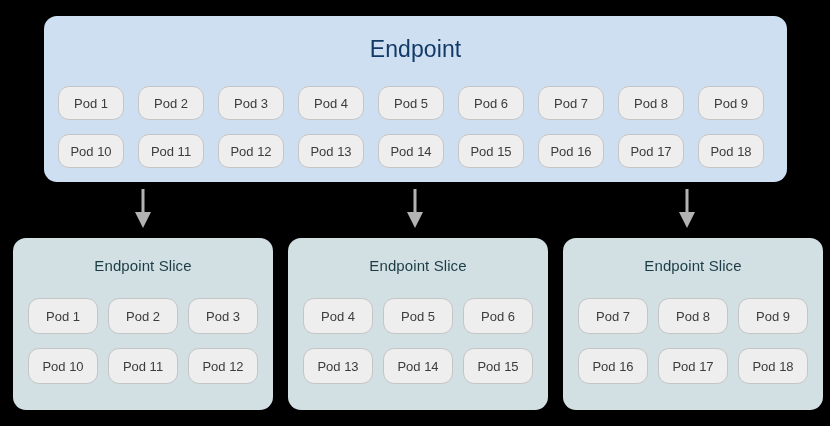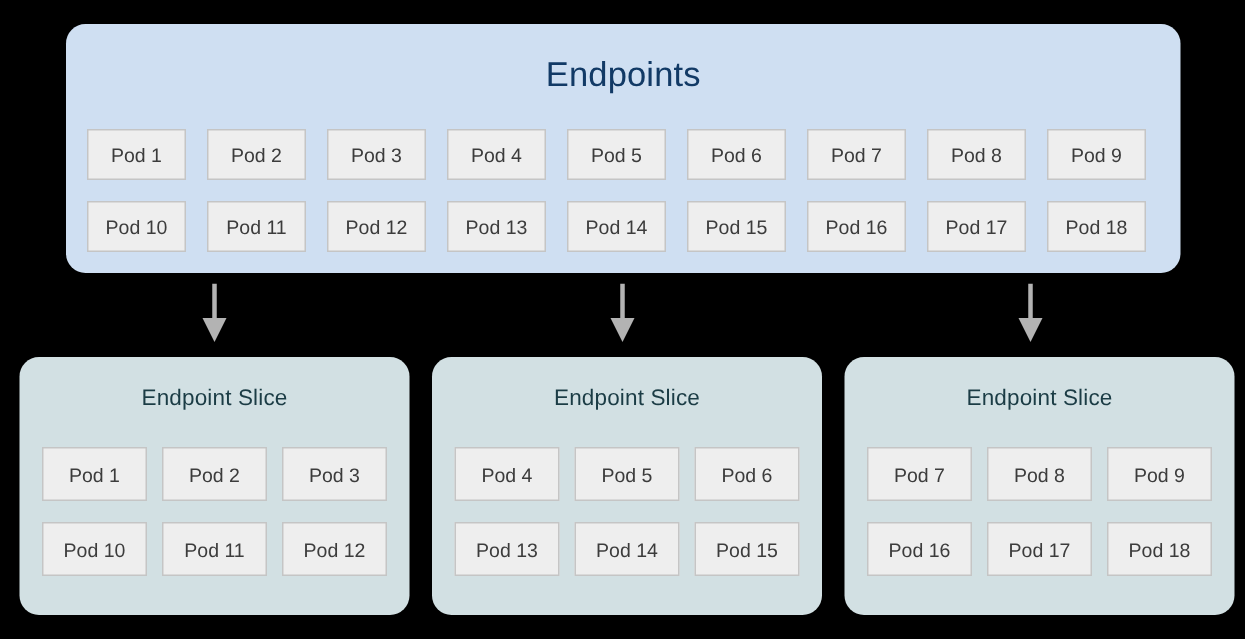--- a/index.html
+++ b/index.html
@@ -44,21 +44,21 @@
     left: 14px;
     display: flex;
     gap: 14px;
   }
   #endpoints-row-1 { top: 70px; }
   #endpoints-row-2 { top: 118px; }
 
   .pod-chip {
     background: #eeeeee;
     border: 1px solid #c5c5c5;
-    border-radius: 0;
+    border-radius: 11px;
     color: #3c3c3c;
     font-size: 13px;
     display: flex;
     align-items: center;
     justify-content: center;
     box-sizing: border-box;
     line-height: 1;
     text-align: center;
   }
   .endpoints-row .pod-chip {
@@ -113,21 +113,21 @@
   .slice-row-2 { top: 110px; }
   .slice-row .pod-chip {
     width: 70px;
     height: 36px;
   }
 </style>
 </head>
 <body>
 
 <div id="endpoints-panel">
-  <div id="endpoints-title">Endpoints</div>
+  <div id="endpoints-title">Endpoint</div>
 
   <div class="endpoints-row" id="endpoints-row-1">
     <div class="pod-chip">Pod 1</div>
     <div class="pod-chip">Pod 2</div>
     <div class="pod-chip">Pod 3</div>
     <div class="pod-chip">Pod 4</div>
     <div class="pod-chip">Pod 5</div>
     <div class="pod-chip">Pod 6</div>
     <div class="pod-chip">Pod 7</div>
     <div class="pod-chip">Pod 8</div>

